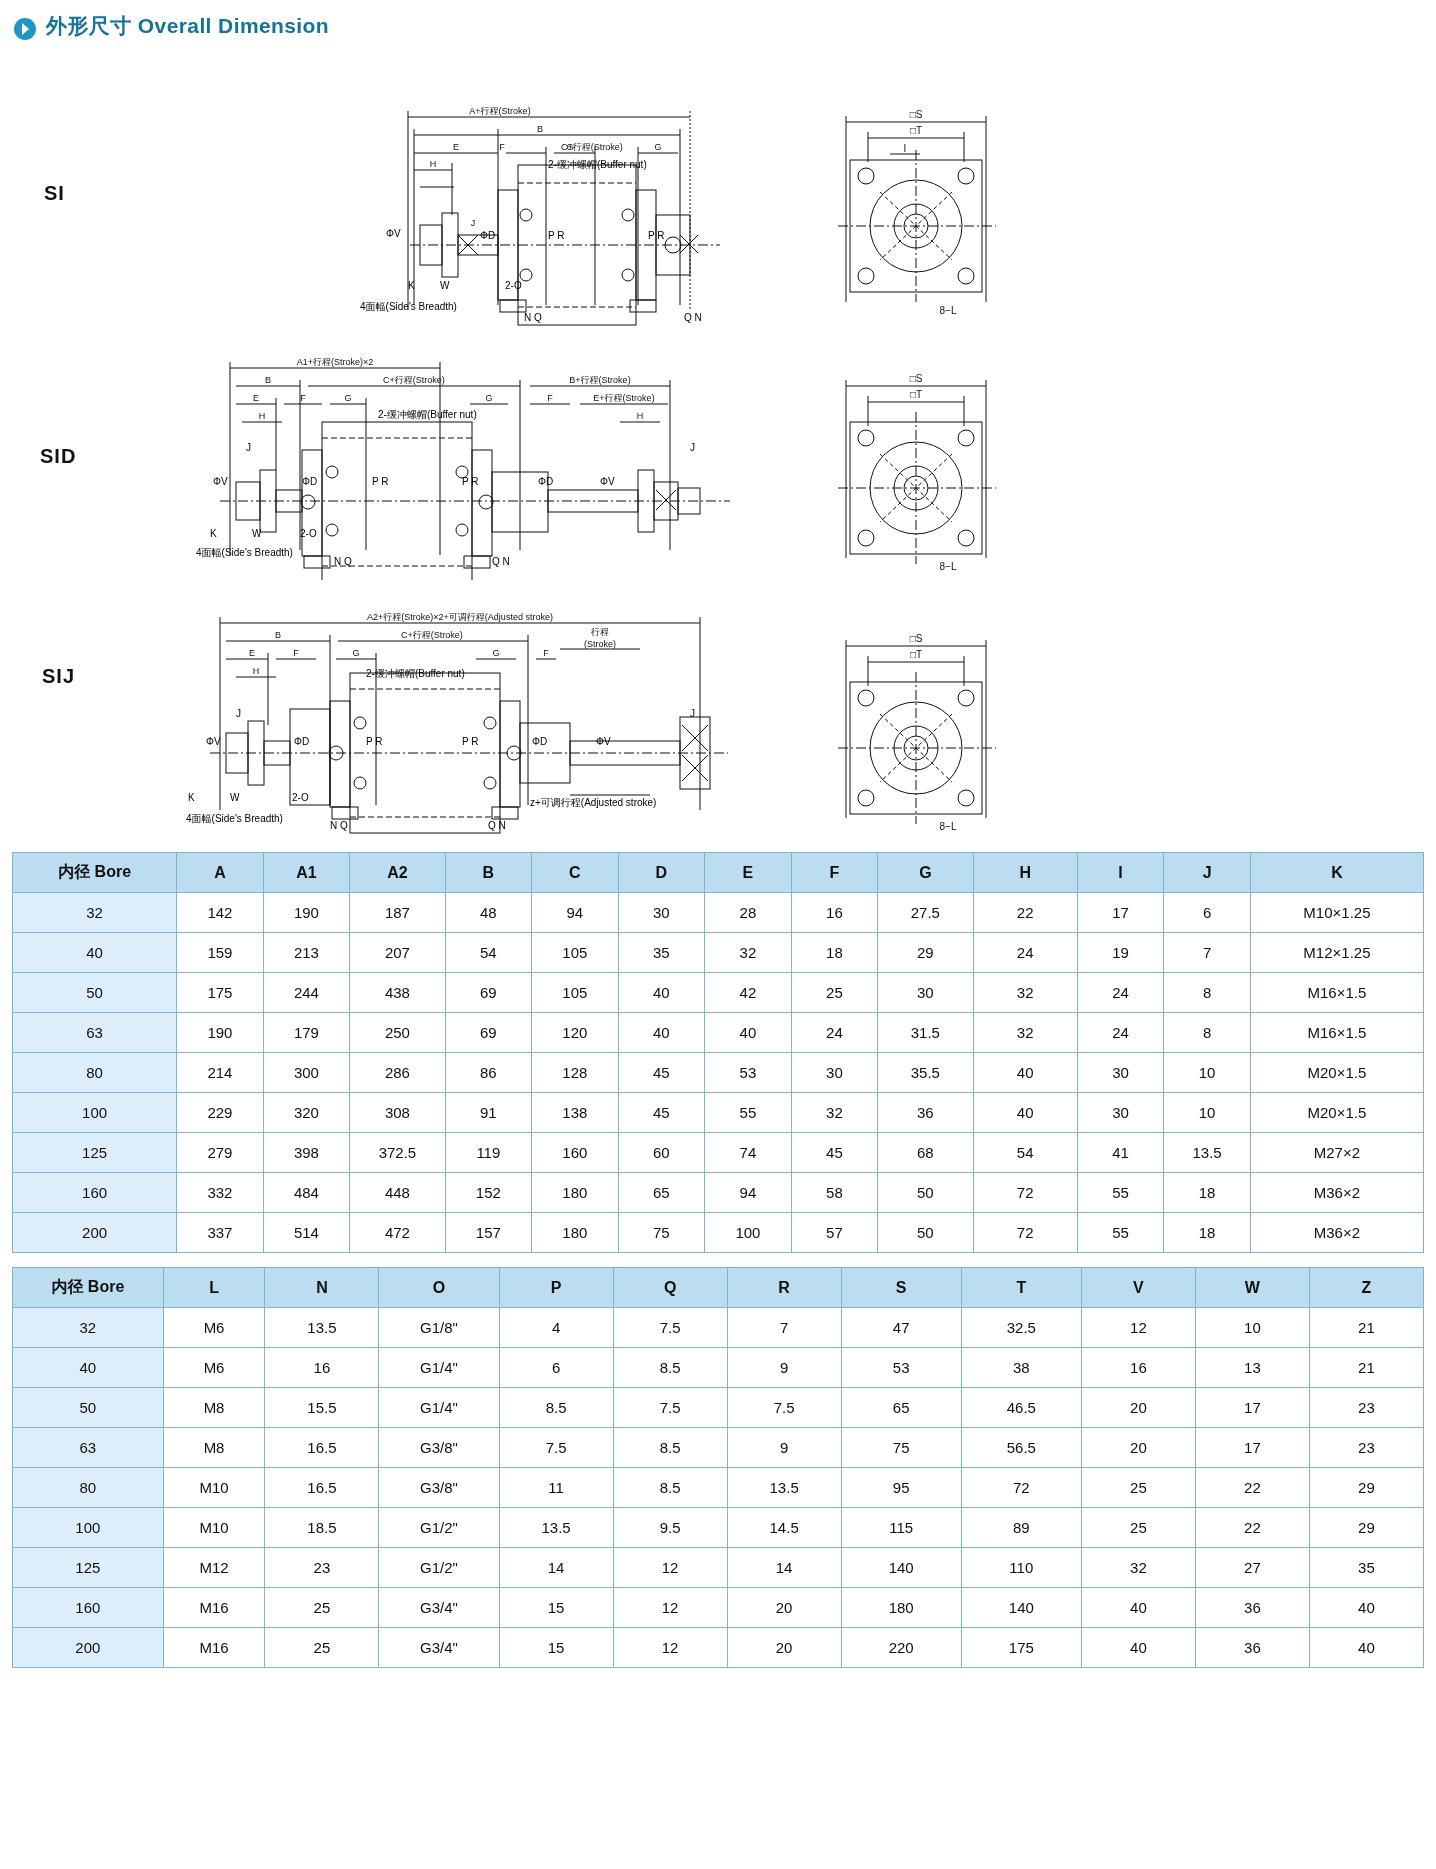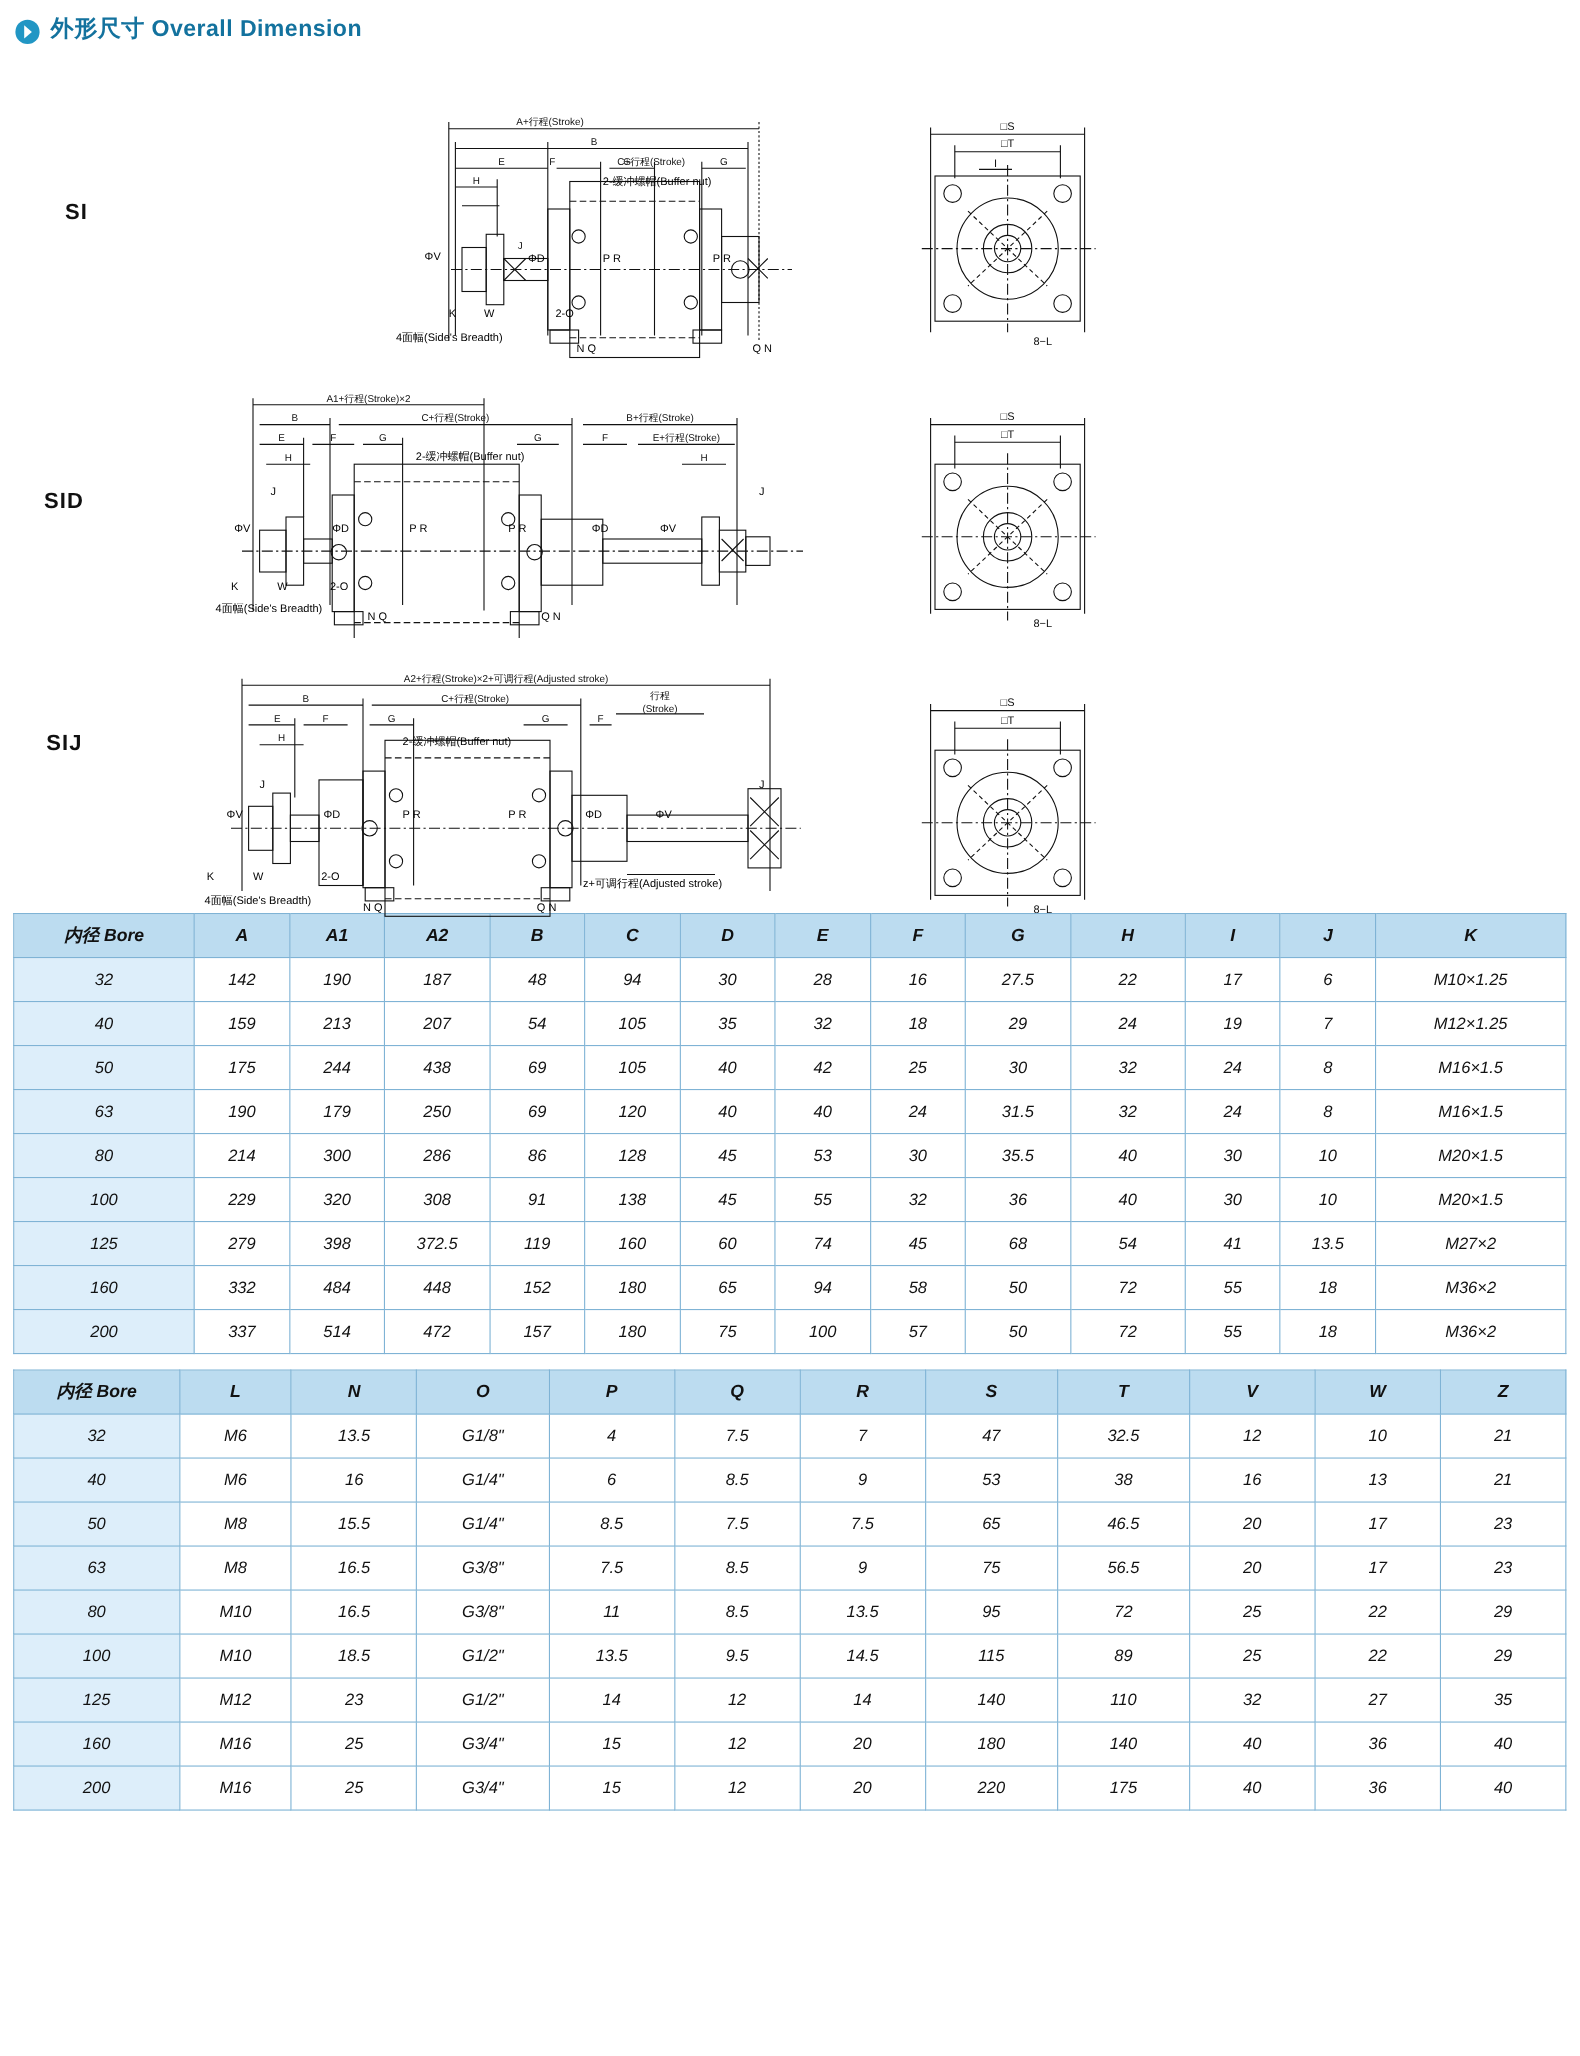--- a/index.html
+++ b/index.html
@@ -67,22 +67,21 @@
     letter-spacing: 1px;
   }
   .dwg {
     position: absolute;
   }
   .dwg svg { display: block; }
 
   
   .table-wrap {
     padding: 0 12px;
-    margin-top: 0;
-    font-style: italic;
+    margin-top: 22px;
   }
   table.dim {
     border-collapse: collapse;
     width: 1412px;
     table-layout: fixed;
   }
   table.dim th, table.dim td {
     border: 1px solid #7fb3d5;
     text-align: center;
     font-size: 15px;
@@ -111,21 +110,21 @@
 
 <div class="page">
 
   <div class="section-head">
     <span class="bullet-icon"></span>
     <span class="section-title">外形尺寸 Overall Dimension</span>
   </div>
 
   <div class="drawings">
 
-    <div class="row-label" style="left:44px; top:142px;margin-left:15px;">SI</div>
+    <div class="row-label" style="left:44px; top:142px;">SI</div>
     <div class="row-label" style="left:40px; top:363px;margin-top:42px;">SID</div>
     <div class="row-label" style="left:42px; top:625px;">SIJ</div>
 
     <div class="dwg" style="left:380px; top:55px;">
       <svg width="360" height="240" viewBox="0 0 360 240">
         <g stroke="#111" fill="none" stroke-width="1">
 
           <line x1="28" y1="22" x2="310" y2="22"></line>
           <line x1="28" y1="16" x2="28" y2="215"></line>
           <line x1="310" y1="16" x2="310" y2="215" stroke-dasharray="2,2"></line>

